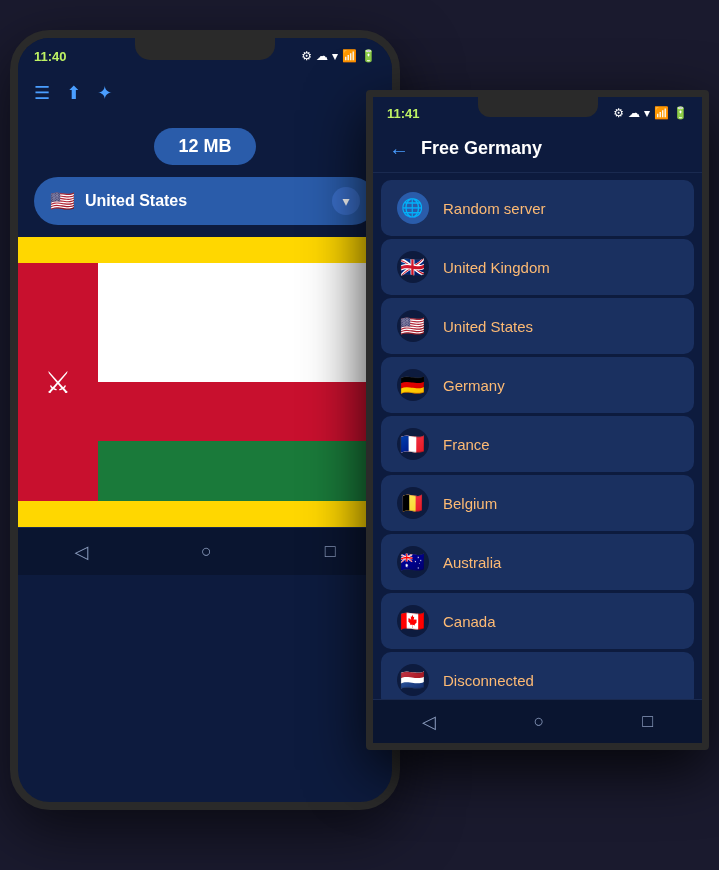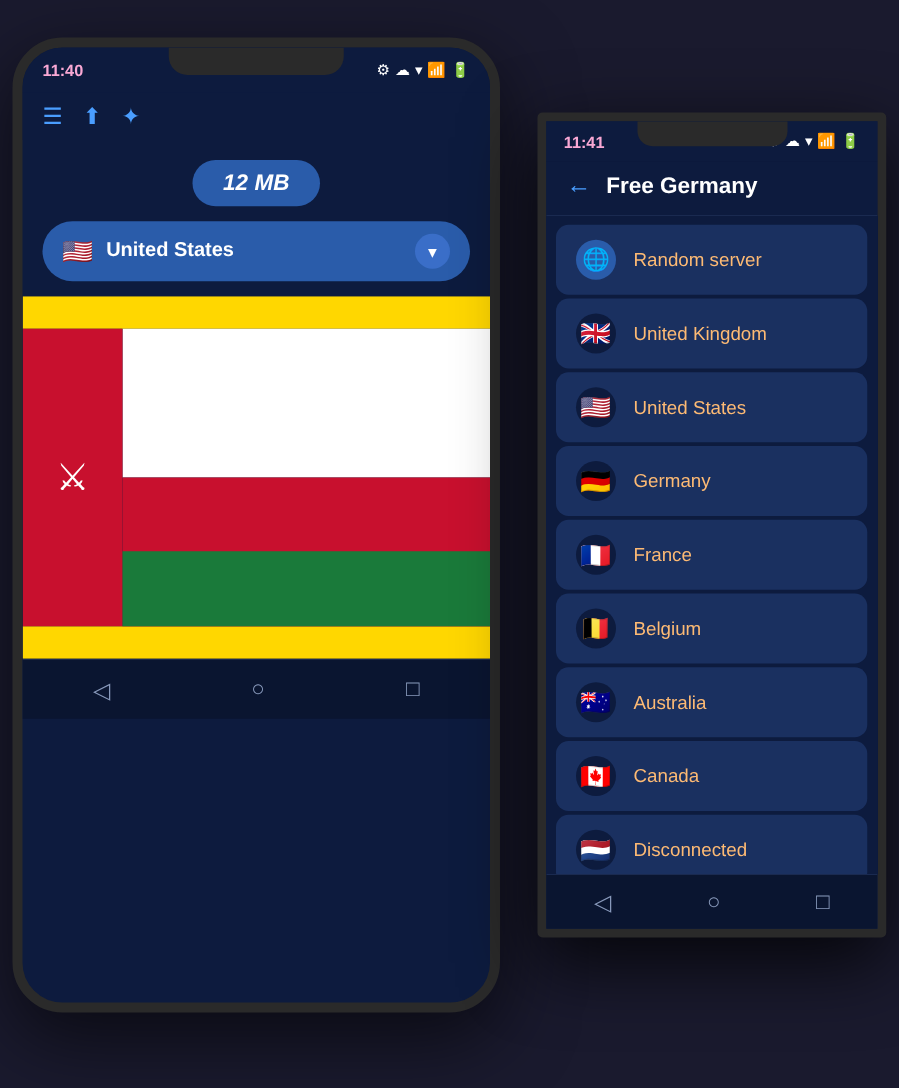--- a/index.html
+++ b/index.html
@@ -48,21 +48,21 @@
       background: #0d1b3e;
       display: flex;
       align-items: center;
       justify-content: space-between;
       padding: 0 16px;
       position: relative;
       z-index: 5;
     }
 
     .status-time {
-      color: #f9a8d4;
+      color: #bef264;
       font-size: 13px;
       font-weight: bold;
     }
 
     .status-icons {
       display: flex;
       align-items: center;
       gap: 4px;
     }
 
@@ -131,21 +131,20 @@
       justify-content: center;
     }
 
     .data-badge {
       background: #2a5caa;
       border-radius: 20px;
       padding: 8px 24px;
       color: white;
       font-size: 18px;
       font-weight: bold;
-      font-style: italic;
     }
 
     
     .connection-row {
       display: flex;
       align-items: center;
       justify-content: center;
       gap: 20px;
       padding: 8px 16px 12px;
     }
@@ -290,21 +289,21 @@
 
     .nav-btn {
       color: #8899bb;
       font-size: 18px;
       cursor: pointer;
       padding: 8px 20px;
     }
 
     
     .phone2 {
-      width: 279px;
+      width: 343px;
       height: 660px;
       background: #0d1b3e;
       border-radius: 4px;
       border: 7px solid #2a2a2a;
       position: absolute;
       right: 10px;
       top: 90px;
       overflow: hidden;
       box-shadow: 0 20px 60px rgba(0,0,0,0.8);
       z-index: 2;

